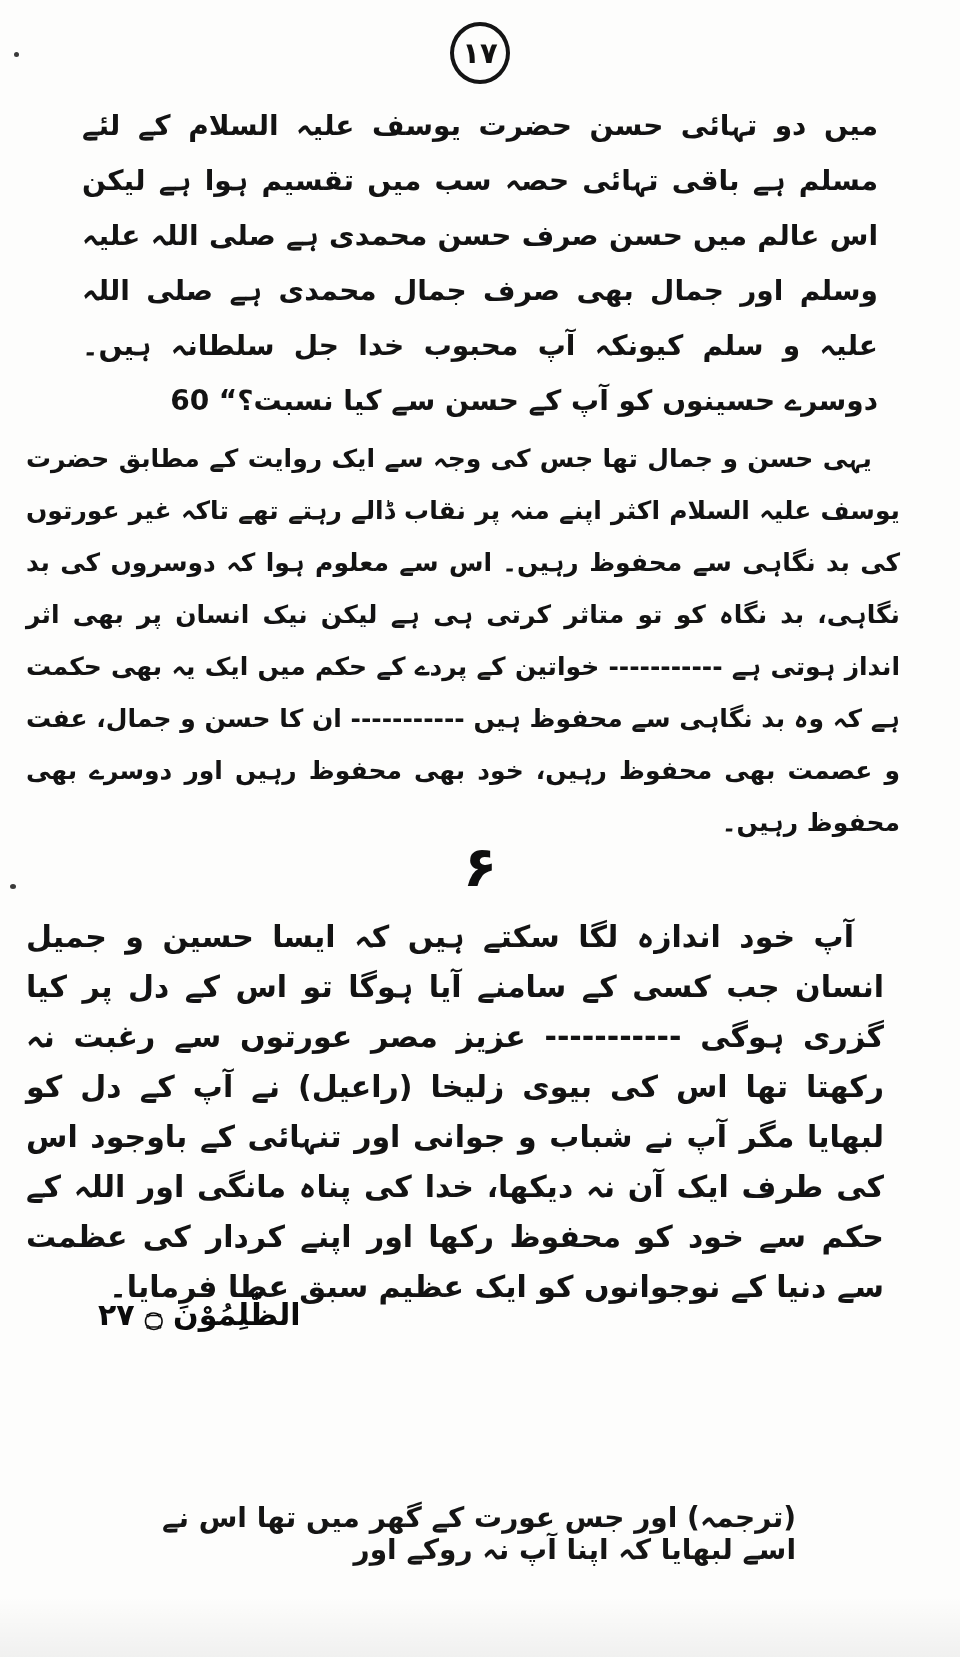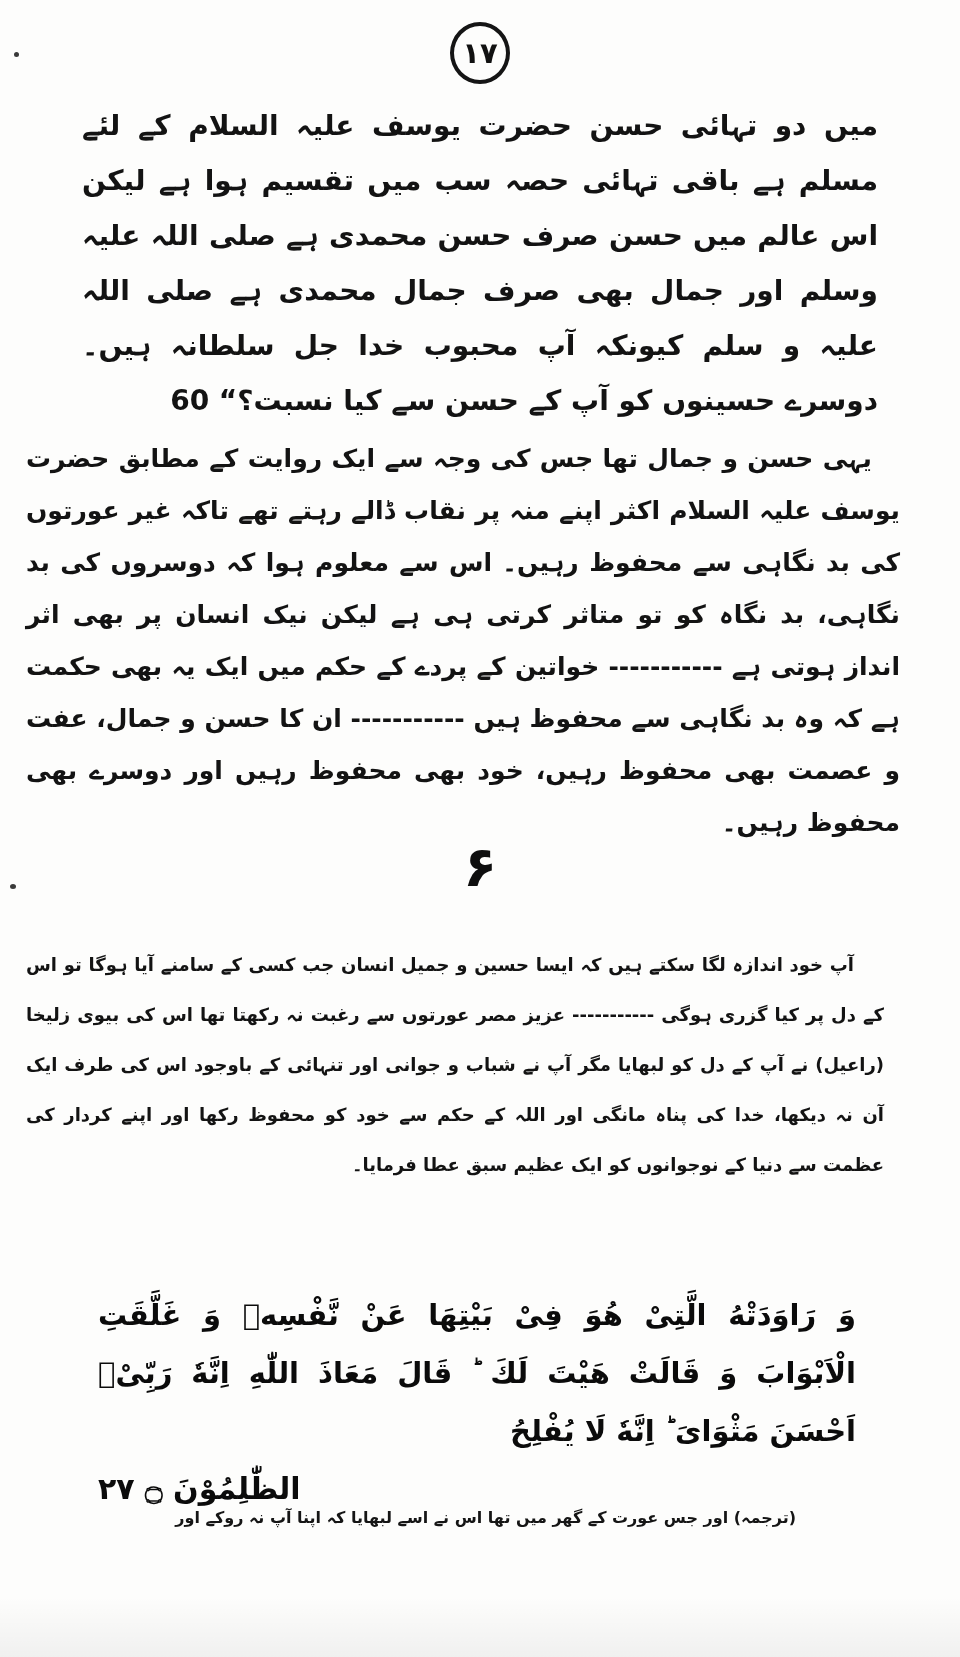--- a/index.html
+++ b/index.html
@@ -62,24 +62,24 @@
     position: absolute;
     top: 834px;
     left: 0;
     right: 0;
     text-align: center;
     font-size: 56px;
     font-weight: bold;
     color: #0e0e0e;
   }
   .para-3 {
-    top: 940px;
+    top: 912px;
     right: 76px;
     left: 26px;
-    font-size: 18px;
+    font-size: 30px;
     line-height: 50px;
     text-indent: 30px;
   }
   .verse-block {
     position: absolute;
     top: 1286px;
     right: 104px;
     left: 98px;
     direction: rtl;
     font-weight: bold;
@@ -95,21 +95,21 @@
     line-height: 58px;
     text-align: left;
   }
   .translation-line {
     position: absolute;
     top: 1502px;
     right: 164px;
     left: 120px;
     direction: rtl;
     text-align: right;
-    font-size: 16px;
+    font-size: 28px;
     line-height: 32px;
     font-weight: bold;
     color: #151515;
   }
   .speck {
     position: absolute;
     background: #3a3a3a;
     border-radius: 50%;
   }
   .speck-1 { left: 14px; top: 52px; width: 5px; height: 5px; }
@@ -135,21 +135,20 @@
 
   <p class="para para-quote">میں دو تہائی حسن حضرت یوسف علیہ السلام کے لئے مسلم ہے باقی تہائی حصہ سب میں تقسیم ہوا ہے لیکن اس عالم میں حسن صرف حسن محمدی ہے صلی اللہ علیہ وسلم اور جمال بھی صرف جمال محمدی ہے صلی اللہ علیہ و سلم کیونکہ آپ محبوب خدا جل سلطانہ ہیں۔ دوسرے حسینوں کو آپ کے حسن سے کیا نسبت؟“ 60</p>
 
   <p class="para para-2">یہی حسن و جمال تھا جس کی وجہ سے ایک روایت کے مطابق حضرت یوسف علیہ السلام اکثر اپنے منہ پر نقاب ڈالے رہتے تھے تاکہ غیر عورتوں کی بد نگاہی سے محفوظ رہیں۔ اس سے معلوم ہوا کہ دوسروں کی بد نگاہی، بد نگاہ کو تو متاثر کرتی ہی ہے لیکن نیک انسان پر بھی اثر انداز ہوتی ہے ----------- خواتین کے پردے کے حکم میں ایک یہ بھی حکمت ہے کہ وہ بد نگاہی سے محفوظ ہیں ----------- ان کا حسن و جمال، عفت و عصمت بھی محفوظ رہیں، خود بھی محفوظ رہیں اور دوسرے بھی محفوظ رہیں۔</p>
 
   <div class="section-number">۶</div>
 
   <p class="para para-3">آپ خود اندازہ لگا سکتے ہیں کہ ایسا حسین و جمیل انسان جب کسی کے سامنے آیا ہوگا تو اس کے دل پر کیا گزری ہوگی ----------- عزیز مصر عورتوں سے رغبت نہ رکھتا تھا اس کی بیوی زلیخا (راعیل) نے آپ کے دل کو لبھایا مگر آپ نے شباب و جوانی اور تنہائی کے باوجود اس کی طرف ایک آن نہ دیکھا، خدا کی پناہ مانگی اور اللہ کے حکم سے خود کو محفوظ رکھا اور اپنے کردار کی عظمت سے دنیا کے نوجوانوں کو ایک عظیم سبق عطا فرمایا۔</p>
 
   <div class="verse-block">
-    <div class="verse-body">وَ رَاوَدَتْهُ الَّتِیْ هُوَ فِیْ بَیْتِهَا عَنْ نَّفْسِهٖ وَ غَلَّقَتِ الْاَبْوَابَ وَ قَالَتْ هَیْتَ لَكَ ؕ قَالَ مَعَاذَ اللّٰهِ اِنَّهٗ رَبِّیْۤ اَحْسَنَ مَثْوَایَ ؕ اِنَّهٗ لَا یُفْلِحُ</div>
     <div class="verse-end">الظّٰلِمُوْنَ ۝ ۲۷</div>
   </div>
 
   <p class="translation-line">(ترجمہ) اور جس عورت کے گھر میں تھا اس نے اسے لبھایا کہ اپنا آپ نہ روکے اور</p>
 
   <span class="speck speck-1"></span>
   <span class="speck speck-2"></span>
   <div class="scan-shadow"></div>
 
 </div>

